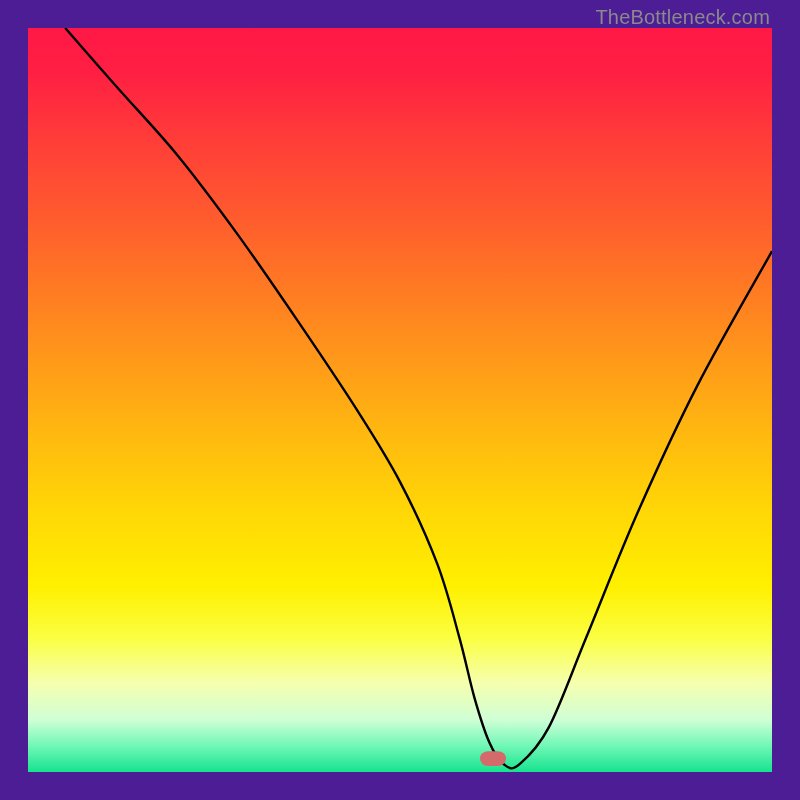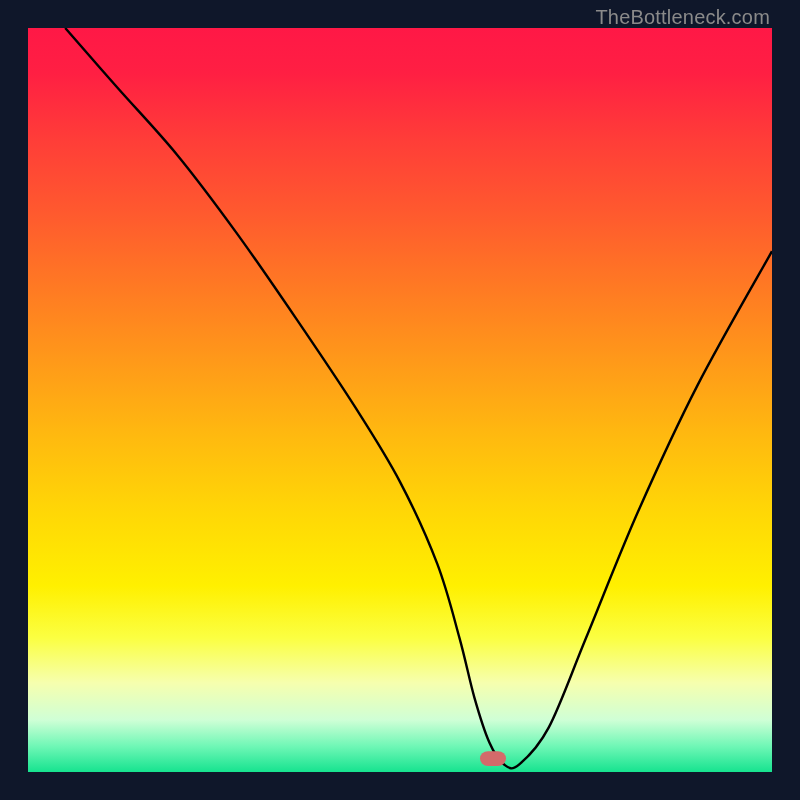--- a/index.html
+++ b/index.html
@@ -8,21 +8,21 @@
     background: #000;
     width: 800px;
     height: 800px;
     overflow: hidden;
     font-family: Arial, sans-serif;
   }
   .chart-container {
     position: relative;
     width: 800px;
     height: 800px;
-    background: #0f172a;
+    background: #4c1d95;
   }
   .plot-area {
     position: absolute;
     left: 28px;
     top: 28px;
     width: 744px;
     height: 744px;
   }
   .watermark {
     position: absolute;

